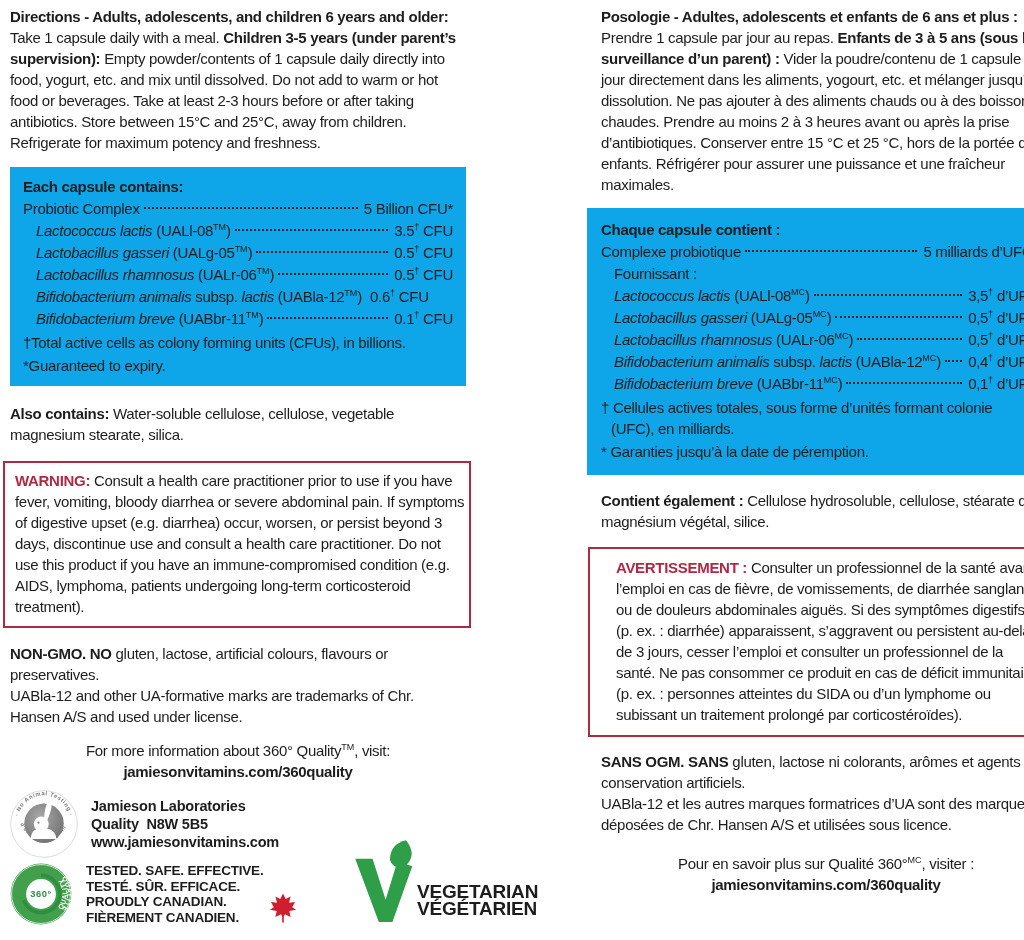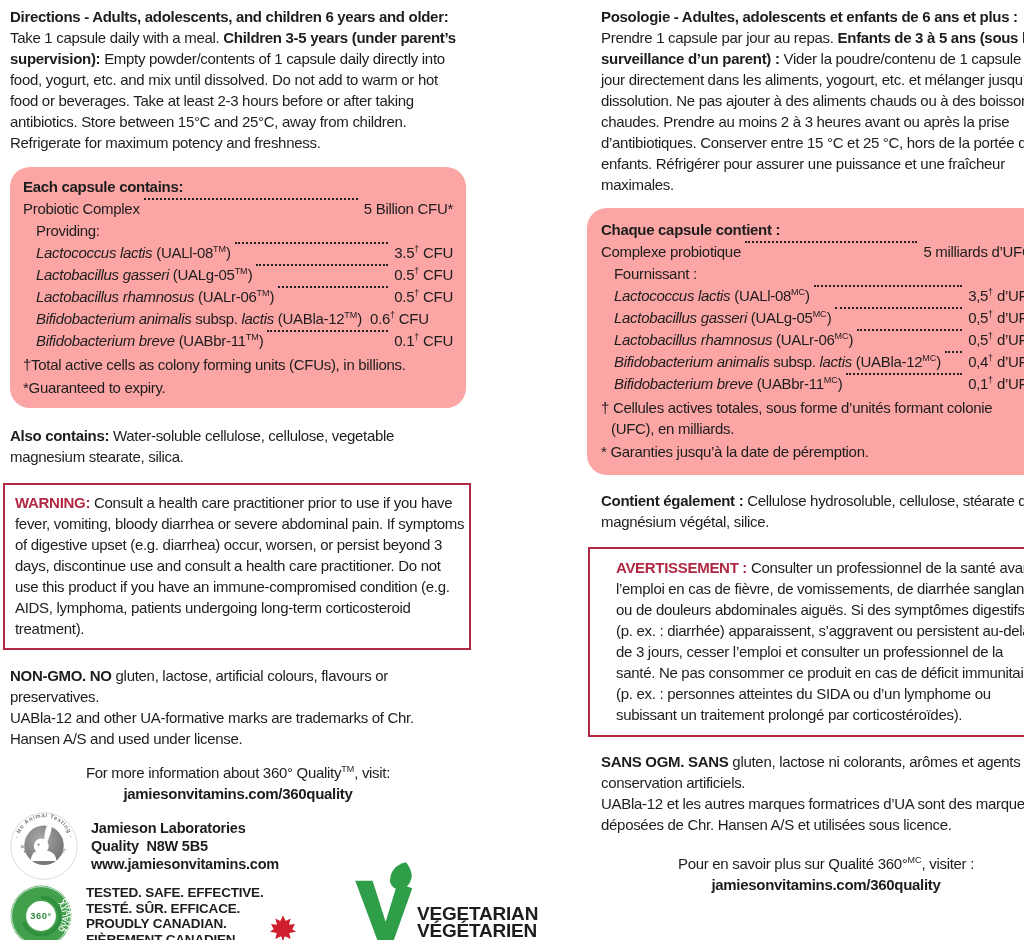--- a/index.html
+++ b/index.html
@@ -12,25 +12,25 @@
   .b{font-weight:bold;}
   .i{font-style:italic;}
   .red{color:#b12843;}
   sup{font-size:60%;vertical-align:super;line-height:0;letter-spacing:0;}
   .col{position:absolute;top:6px;}
   .col-left{left:10px;width:456px;}
   .col-right{left:587px;width:464px;}
   .col-right .para{margin-left:14px;}
   p.para{margin:0;}
   .greenbox{
-    background:#fca5a5;padding:9px 13px 10px 13px;margin-top:14px;border-radius:20px;
+    background:#0ea5e9;padding:9px 13px 10px 13px;margin-top:14px;
   }
   .col-right .greenbox{margin-top:13px;padding:11px 13px 13px 14px;}
   .greenbox .gb-title{font-weight:bold;margin:0 0 1px 0;}
-  .ing-row{display:flex;align-items:flex-start;line-height:22px;}
+  .ing-row{display:flex;align-items:center;line-height:22px;}
   .ing-row.ind{padding-left:13px;}
   .ing-name{white-space:normal;}
   .ing-value{white-space:nowrap;margin-left:2px;}
   .leader{flex:1 1 auto;min-width:10px;border-bottom:2px dotted #222;margin:0 4px 2px 4px;}
   .footnote{margin:2px 0 0 0;padding-left:10px;text-indent:-10px;}
   .warnbox{
     border:2px solid #b12843;padding:7px 2px 9px 10px;
     margin:16px -5px 0 -7px;
   }
   .col-right .warnbox{margin:15px -2px 0 1px;padding:8px 10px 10px 12px;}
@@ -60,23 +60,20 @@
 
   <div class="greenbox">
     <p class="gb-title">Each capsule contains:</p>
     <div>
         <div class="ing-row">
           <span class="ing-name"><span>Probiotic Complex</span></span>
           <span class="leader"></span>
           <span class="ing-value"><span>5 Billion CFU*</span></span>
         </div>
         <div class="ing-row ind">
-          <span class="ing-name"><span>Providing:</span></span>
-        </div>
-        <div class="ing-row ind">
           <span class="ing-name"><span class="i">Lactococcus lactis</span><span> (UALl-08</span><sup>TM</sup><span>)</span></span>
           <span class="leader"></span>
           <span class="ing-value"><span>3.5</span><sup>†</sup><span> CFU</span></span>
         </div>
         <div class="ing-row ind">
           <span class="ing-name"><span class="i">Lactobacillus gasseri</span><span> (UALg-05</span><sup>TM</sup><span>)</span></span>
           <span class="leader"></span>
           <span class="ing-value"><span>0.5</span><sup>†</sup><span> CFU</span></span>
         </div>
         <div class="ing-row ind">

